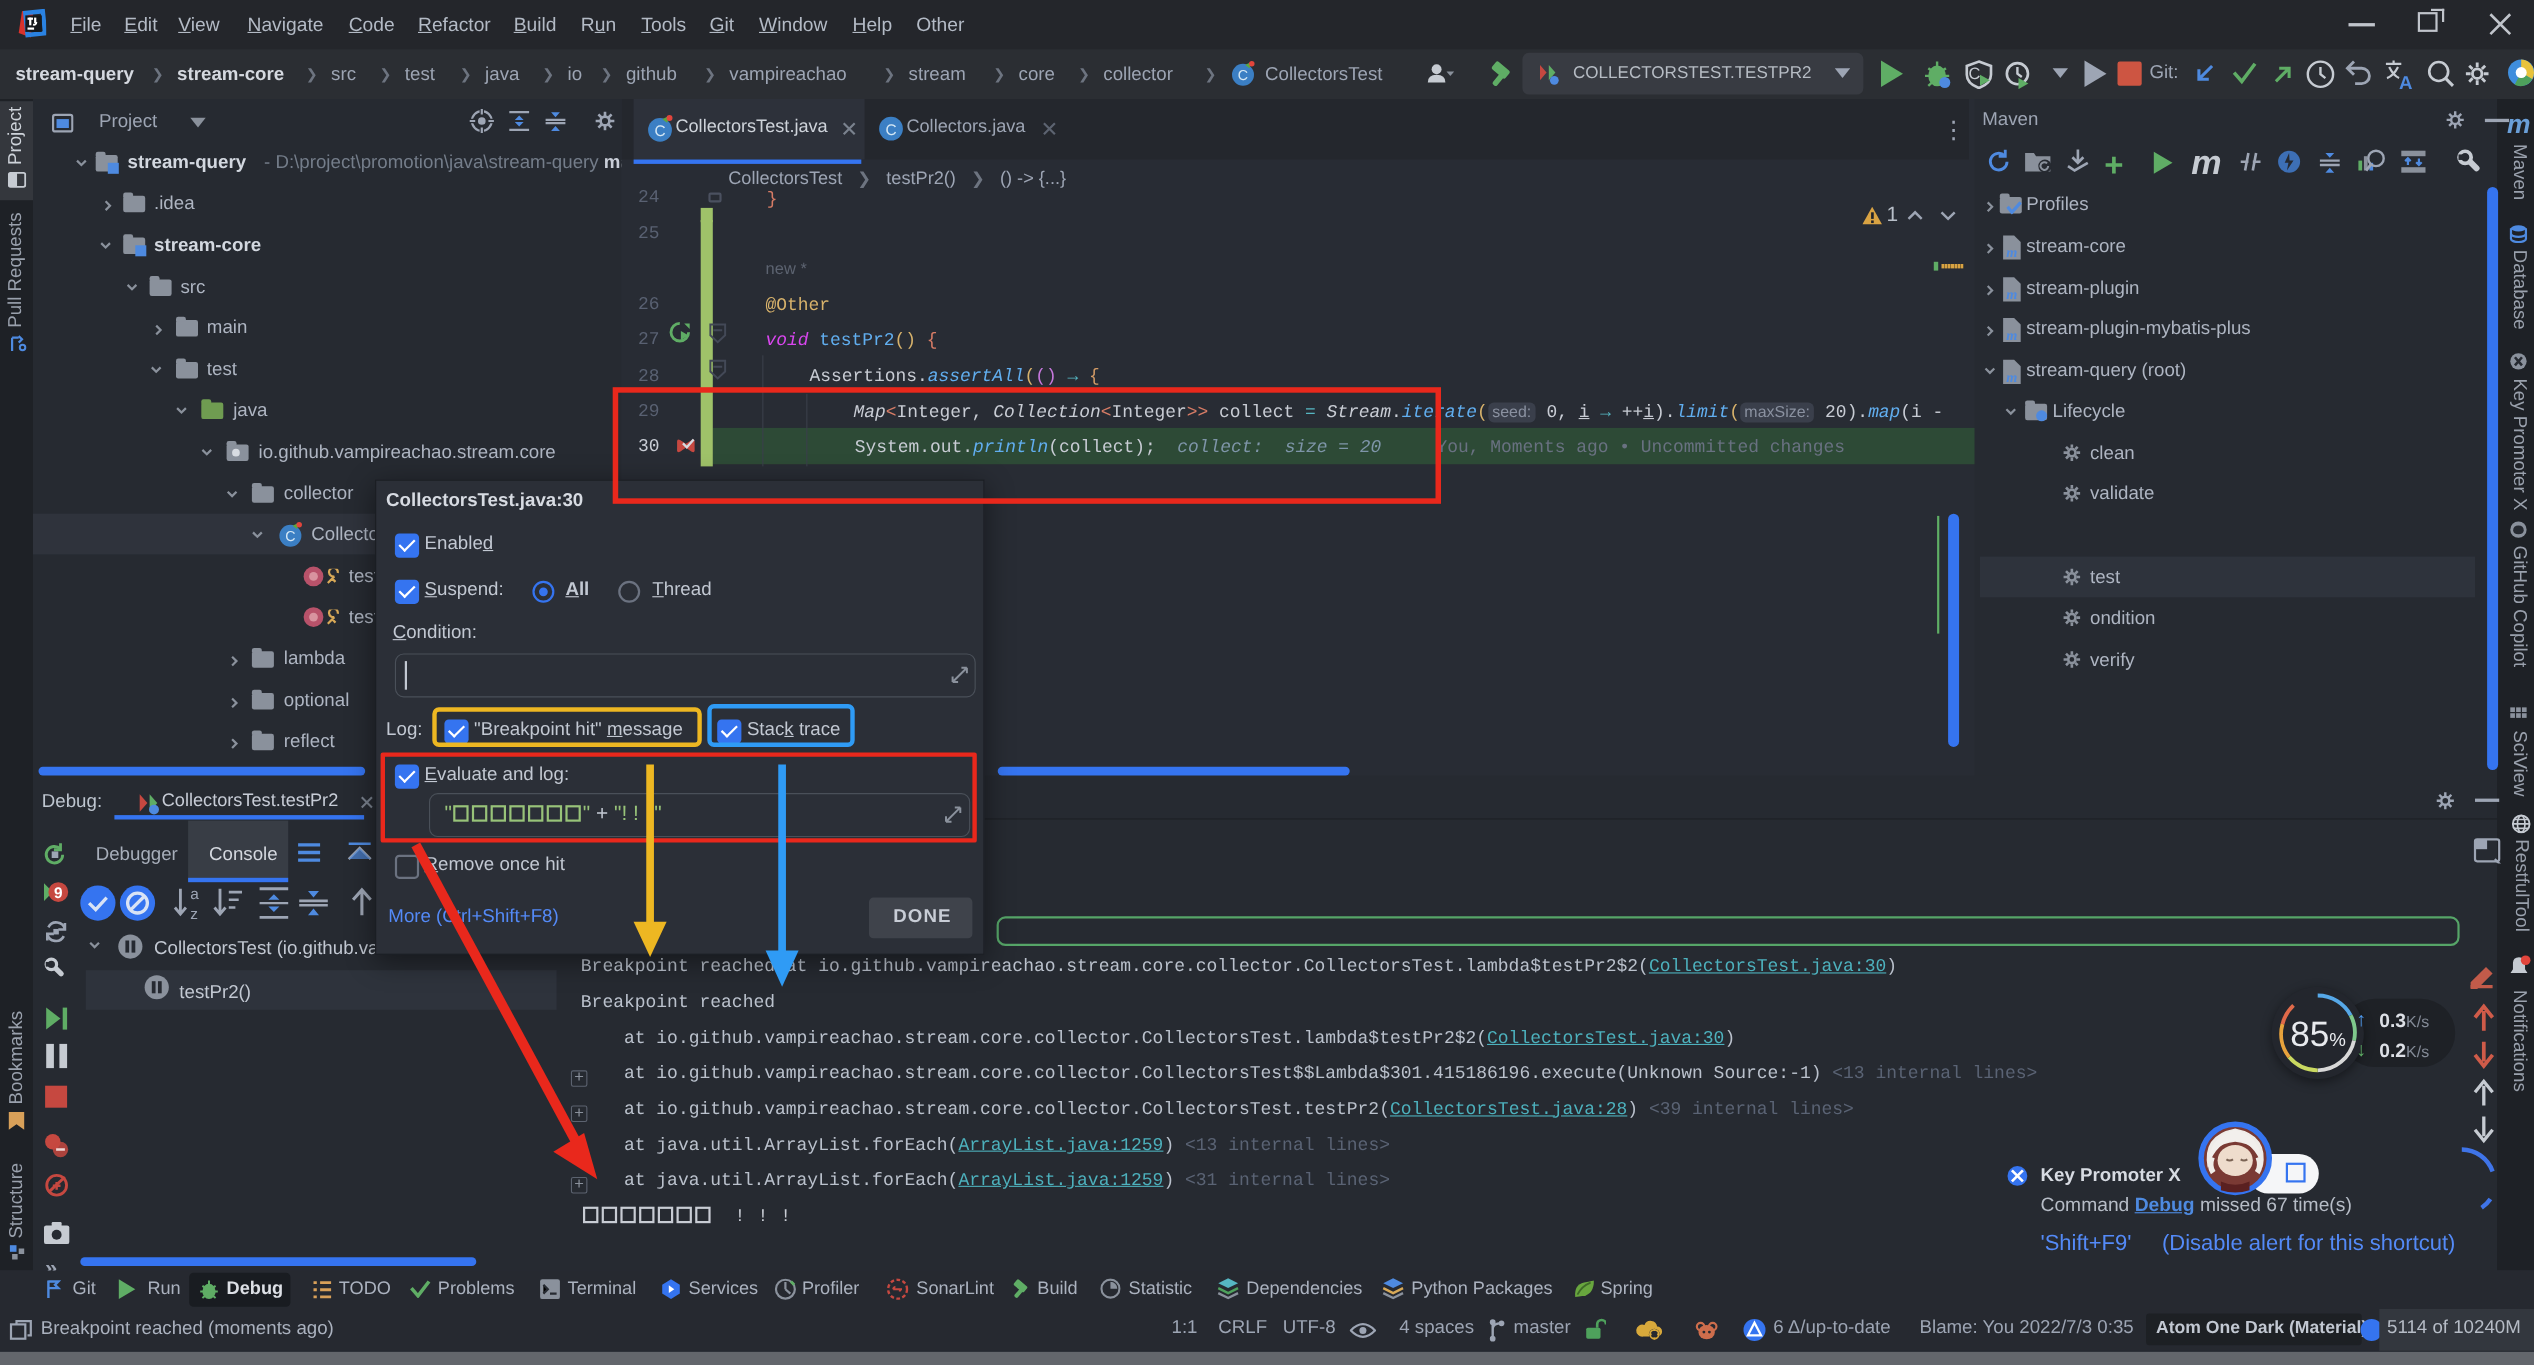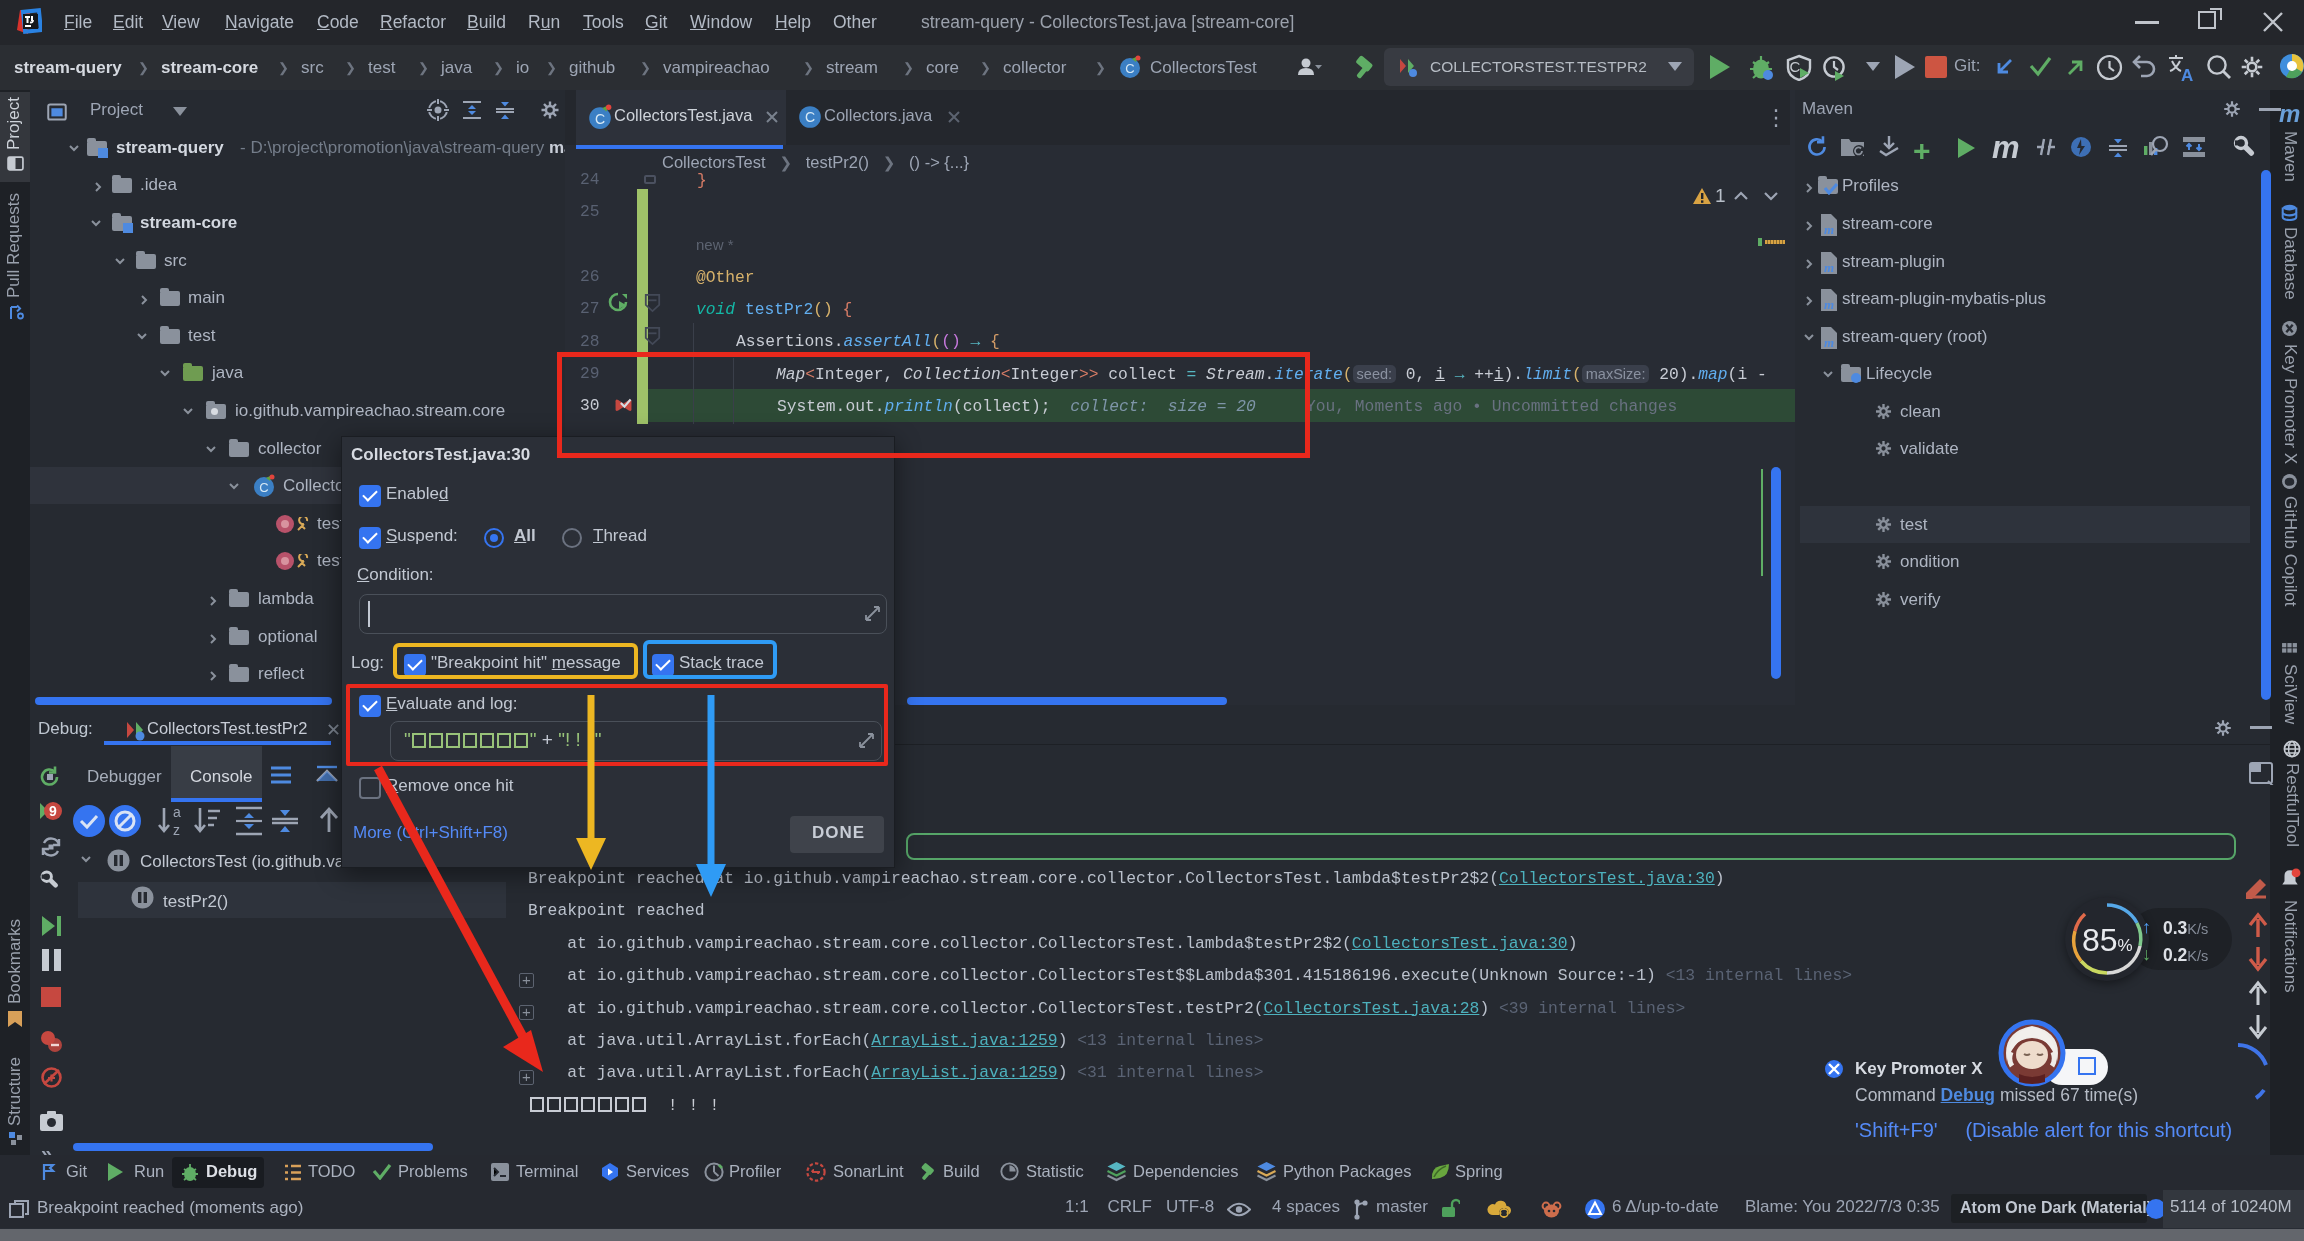--- a/index.html
+++ b/index.html
@@ -63,21 +63,20 @@
   <div class="menu" style="left:225px"><span class="u">N</span>avigate</div>
   <div class="menu" style="left:317px"><span class="u">C</span>ode</div>
   <div class="menu" style="left:380px"><span class="u">R</span>efactor</div>
   <div class="menu" style="left:467px"><span class="u">B</span>uild</div>
   <div class="menu" style="left:528px">R<span class="u">u</span>n</div>
   <div class="menu" style="left:583px"><span class="u">T</span>ools</div>
   <div class="menu" style="left:645px"><span class="u">G</span>it</div>
   <div class="menu" style="left:690px"><span class="u">W</span>indow</div>
   <div class="menu" style="left:775px"><span class="u">H</span>elp</div>
   <div class="menu" style="left:833px">Other</div>
-  <div class="menu" style="left:921px;color:#9ba1ac;font-size:17.5px">stream-query - CollectorsTest.java [stream-core]</div>
 
   <div class="abs" style="left:2135px;top:21px;width:24px;height:3px;background:#c0c4cb"></div>
   <div class="abs" style="left:2198px;top:11px;width:18px;height:18px;border:2px solid #c0c4cb"></div>
   <div class="abs" style="left:2210px;top:8px;width:12px;height:12px;border:2px solid #c0c4cb;border-left:none;border-bottom:none"></div>
   <svg class="abs" style="left:2262px;top:11px" width="22" height="22" viewBox="0 0 22 22">
       <path d="M2 2 L20 20 M20 2 L2 20" stroke="#c0c4cb" stroke-width="2.4"></path>
     </svg>
 </div>
 
 <div class="abs" id="toolbar">
@@ -469,21 +468,21 @@
 
   <div class="abs" style="left:79px;top:85px;width:12px;height:9px;border:2px solid #4b5160;border-radius:2px"></div>
 
   <div class="abs" style="left:128px;top:233px;width:1px;height:101px;background:#3a3f4a"></div>
   <div class="abs" style="left:168px;top:268px;width:1px;height:66px;background:#3a3f4a"></div>
 
   <div class="mono abs cbase">
     <div class="abs cl" style="left:132px;top:73.5px;color:#d77c66">}</div>
     <div class="abs cl" style="left:131px;top:138px;color:#5c6370;font-family:'Liberation Sans';font-size:15px">new *</div>
     <div class="abs cl" style="left:131px;top:170.5px;color:#d7b26b">@Other</div>
-    <div class="abs cl" style="left:131px;top:202.5px"><i style="color:#14b8a6">void</i> <span style="color:#61aeef">testPr2</span><span style="color:#d7b26b">()</span> <span style="color:#d77c66">{</span></div>
+    <div class="abs cl" style="left:131px;top:202.5px"><i style="color:#d946ef">void</i> <span style="color:#61aeef">testPr2</span><span style="color:#d7b26b">()</span> <span style="color:#d77c66">{</span></div>
     <div class="abs cl" style="left:171px;top:235px">Assertions.<i style="color:#61aeef">assertAll</i><span style="color:#d7b26b">(</span><span style="color:#c678dd">()</span> <span style="color:#56b6c2">→</span> <span style="color:#d19a66">{</span></div>
     <div class="abs cl" style="left:211px;top:267.5px"><i>Map</i><span style="color:#d77c66">&lt;</span>Integer, <i>Collection</i><span style="color:#d77c66">&lt;</span>Integer<span style="color:#d77c66">&gt;&gt;</span> collect <span style="color:#56b6c2">=</span> <i>Stream</i>.<i style="color:#61aeef">iterate</i><span style="color:#d7b26b">(</span><span class="hint">seed:</span> 0, <span style="text-decoration:underline">i</span> <span style="color:#56b6c2">→</span> ++<span style="text-decoration:underline">i</span>).<i style="color:#61aeef">limit</i><span style="color:#d7b26b">(</span><span class="hint">maxSize:</span> <span style="color:#c8ccd4">20</span>).<i style="color:#61aeef">map</i>(i -</div>
     <div class="abs cl" style="left:212px;top:299.5px">System.out.<i style="color:#61aeef">println</i>(collect);  <i style="color:#7e95a8">collect:  size = 20</i></div>
     <div class="abs cl" style="left:741px;top:299.5px;color:#697181">You, Moments ago • Uncommitted changes</div>
   </div>
 
   <svg class="abs" style="left:1128px;top:98px" width="18" height="16" viewBox="0 0 18 16">
       <path d="M9 0 L18 16 H0 Z" fill="#d9a343"></path>
       <rect x="8" y="5" width="2.4" height="6" fill="#20232a"></rect>
       <rect x="8" y="12.4" width="2.4" height="2.4" fill="#20232a"></rect>

